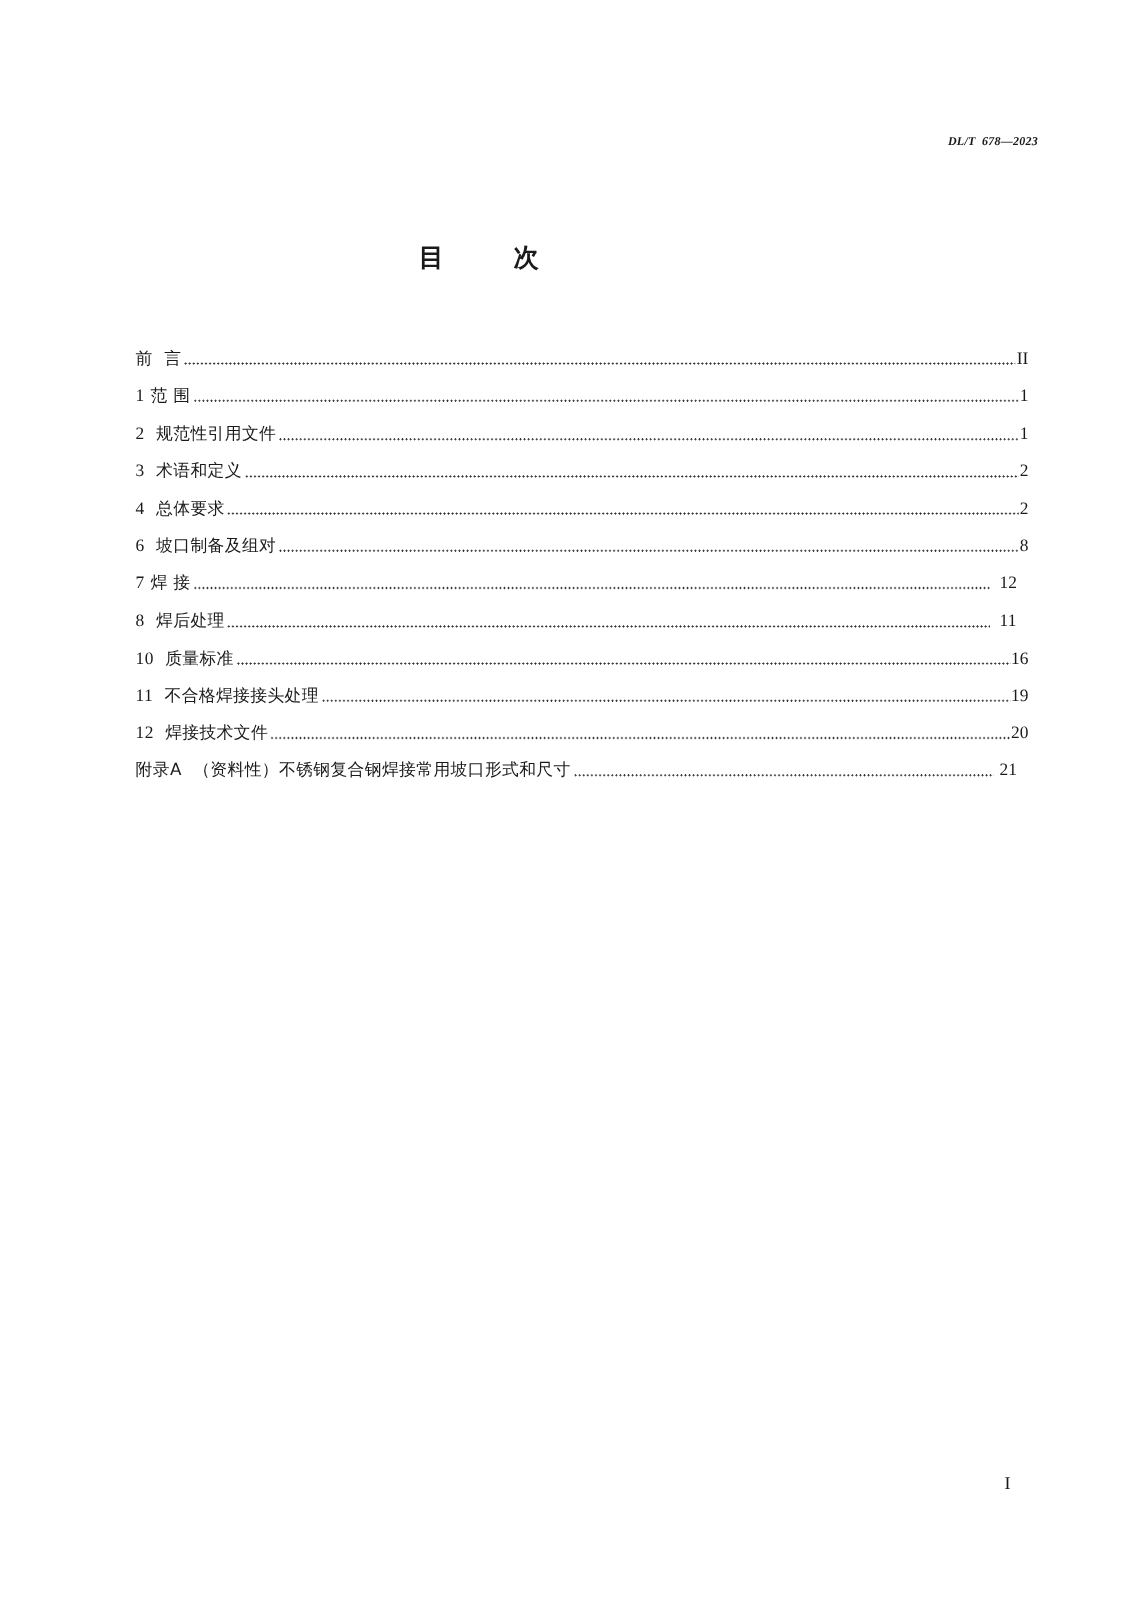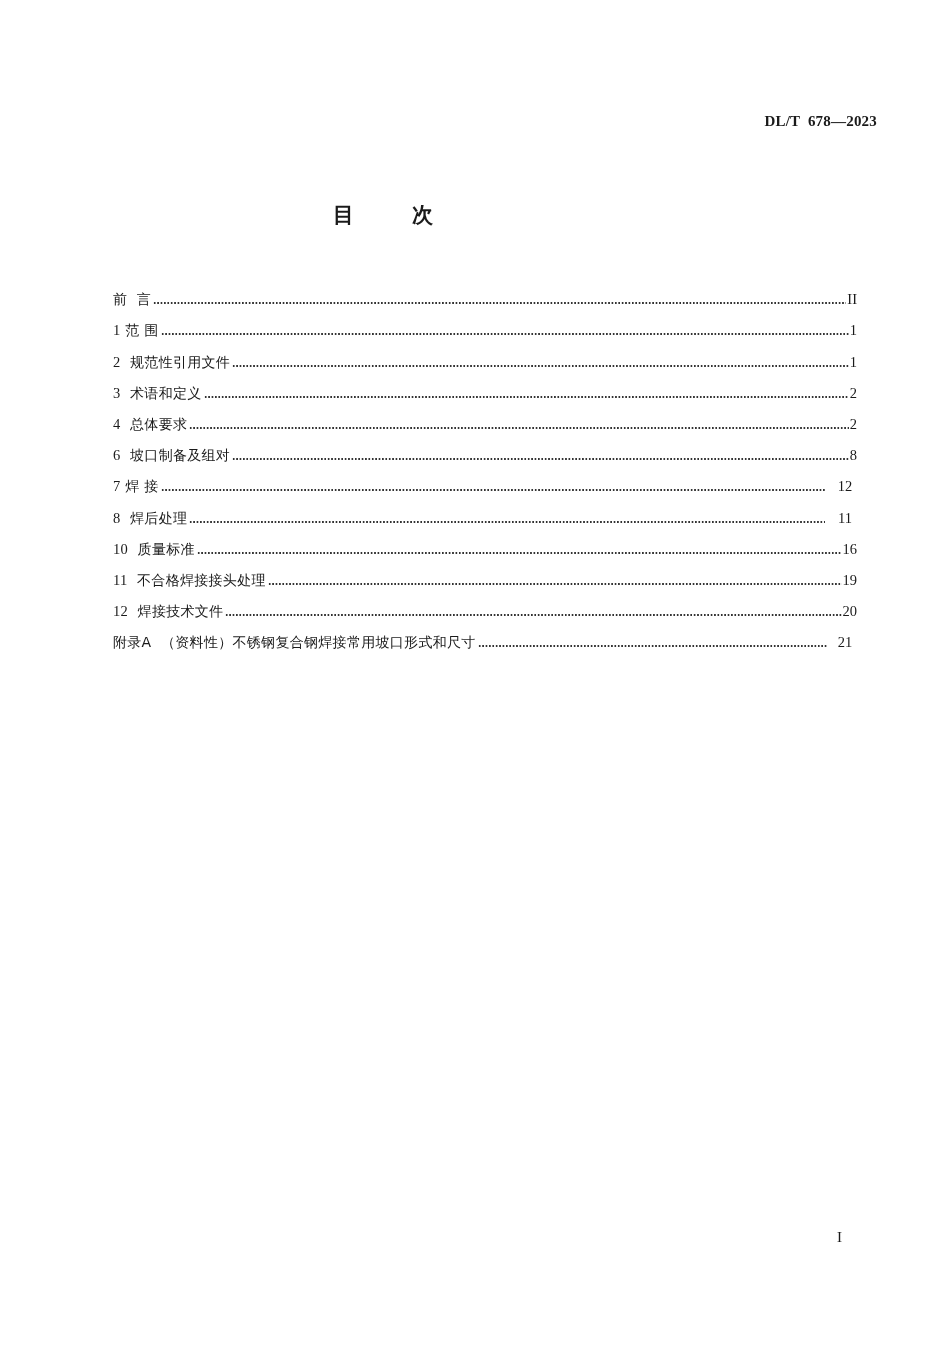--- a/index.html
+++ b/index.html
@@ -11,31 +11,32 @@
       width: 950px;
       height: 1345px;
       position: relative;
       overflow: hidden;
       color: #1a1a1a;
       font-family: "DejaVu Sans", "Liberation Sans", sans-serif;
     }
     .doc-code {
       position: absolute;
       top: 113px;
-      right: 73px;
+      right: 85px;
       font-family: "Liberation Serif", "DejaVu Serif", serif;
       font-weight: bold;
-      font-size: 15px;
+      font-size: 10px;
       letter-spacing: 0.2px;
       white-space: pre;
+      font-style: italic;
     }
     .toc-title {
       position: absolute;
       top: 201px;
-      left: 0;
+      left: 16px;
       width: 766px;
       text-align: center;
       font-family: "DejaVu Sans", sans-serif;
       font-weight: bold;
       font-size: 21px;
     }
     .toc-title span {
       display: inline-block;
     }
     .toc-title .gap {
@@ -75,21 +76,21 @@
       margin: 0 1px 5px 2px;
       background-image: radial-gradient(circle, #333 0.7px, transparent 0.8px);
       background-size: 3.4px 2px;
       background-repeat: repeat-x;
       background-position: left center;
     }
     .toc-page {
       flex: 0 0 auto;
       font-family: "Liberation Serif", "DejaVu Serif", serif;
       font-size: 14.5px;
-      text-align: center;
+      text-align: left;
       white-space: pre;
     }
     .toc-page.pad {
       min-width: 24px;
     }
     .page-number {
       position: absolute;
       top: 1229px;
       left: 837px;
       font-family: "Liberation Serif", "DejaVu Serif", serif;

